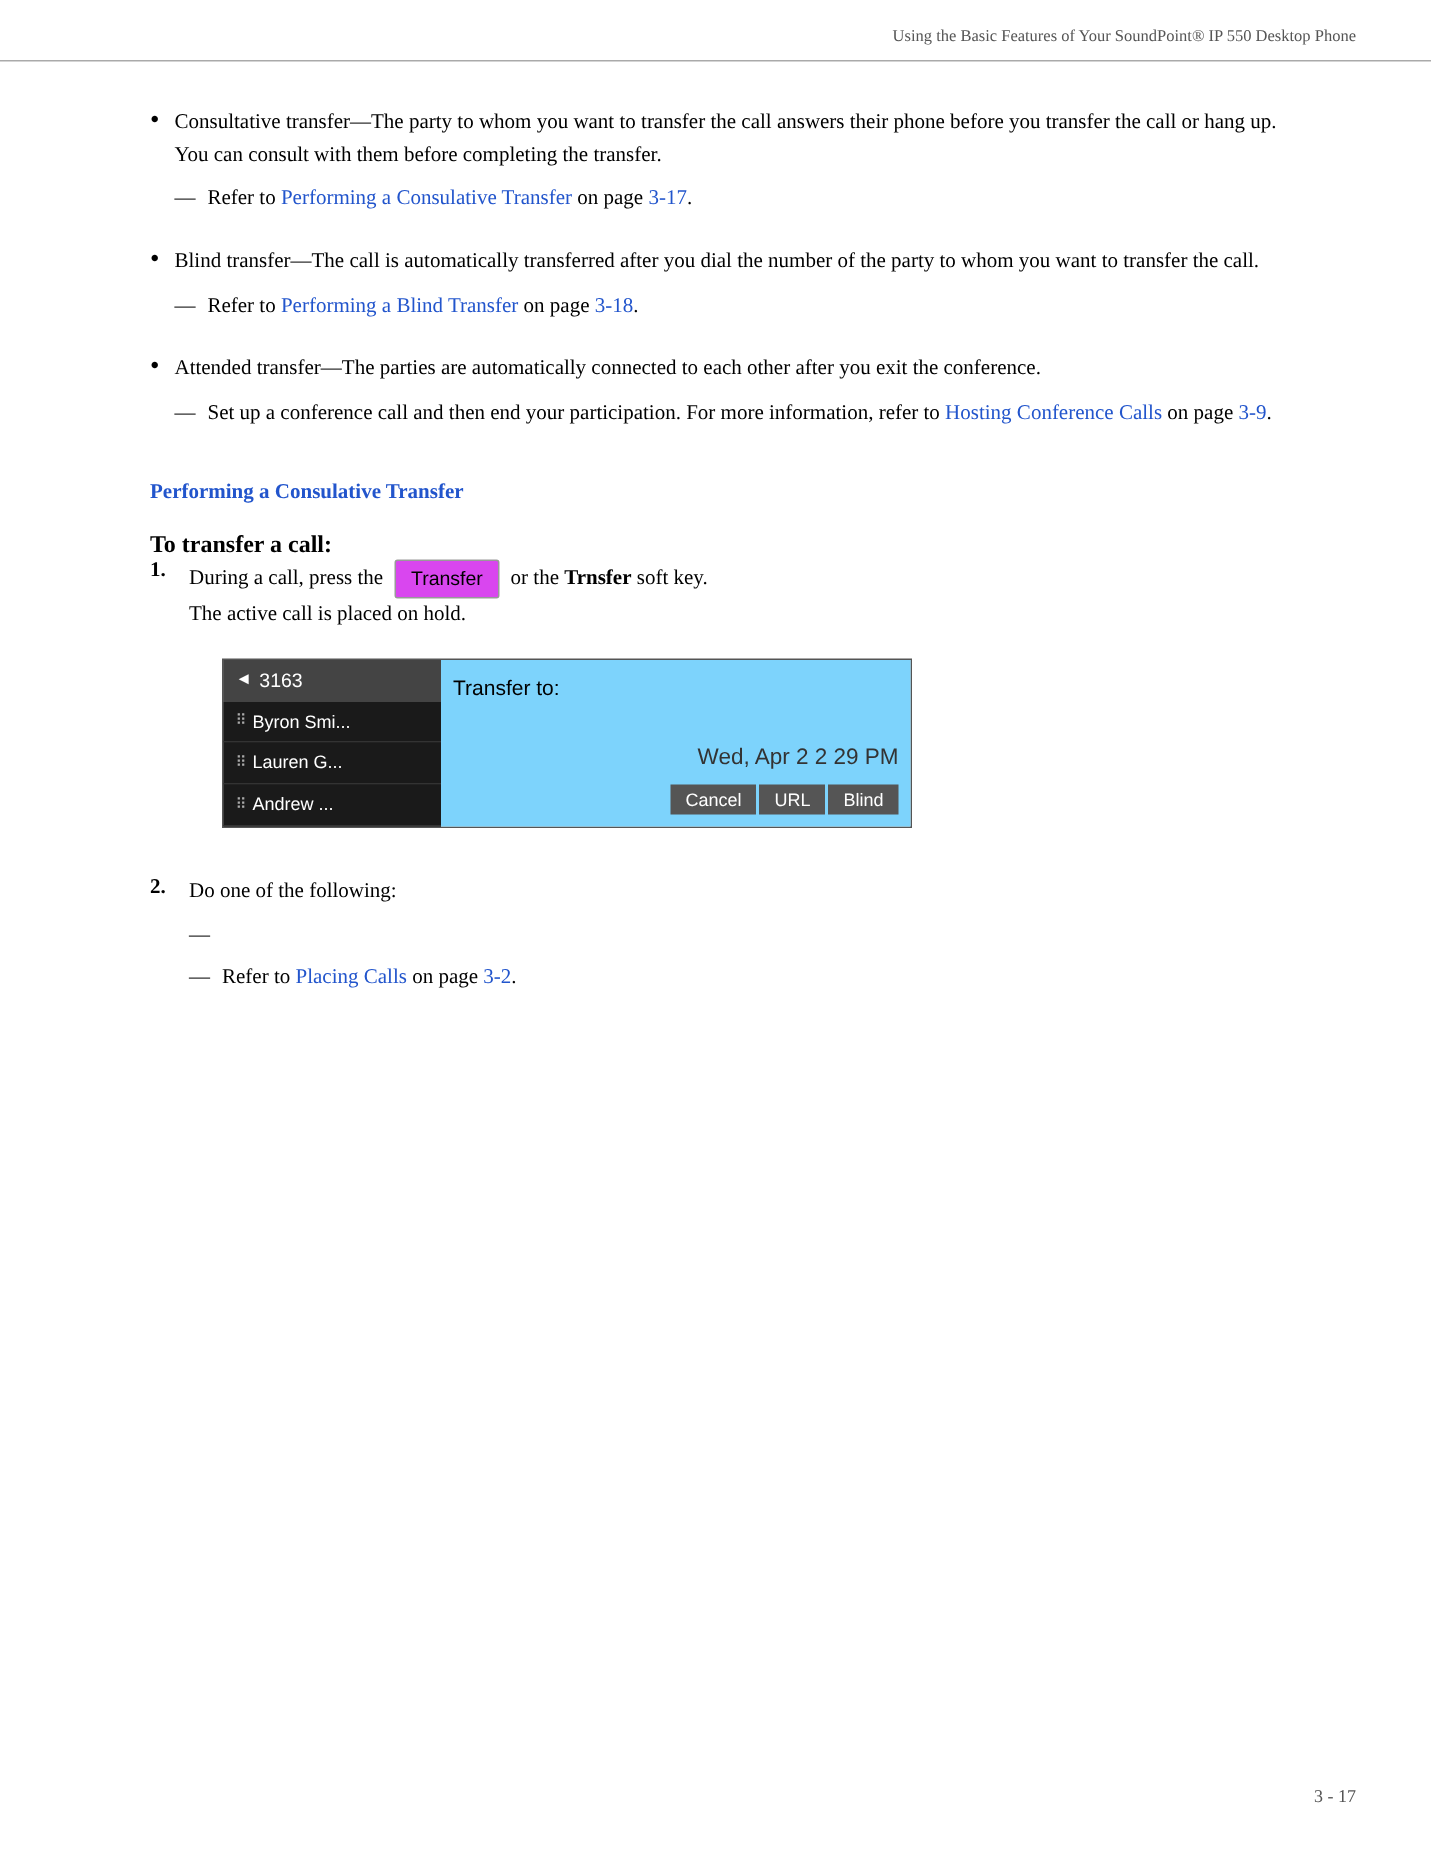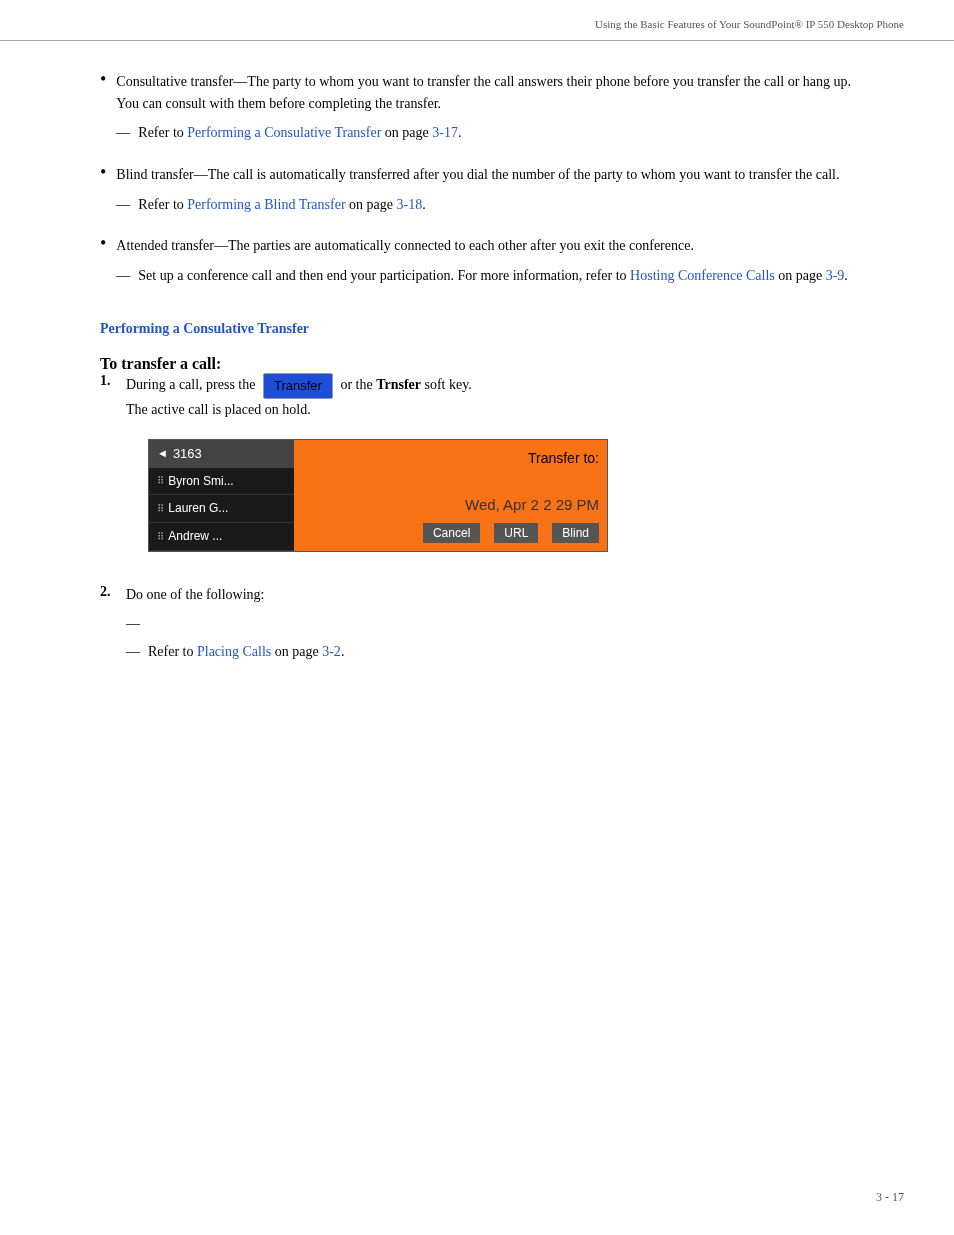--- a/index.html
+++ b/index.html
@@ -87,21 +87,21 @@
       min-width: 22px;
       margin-right: 4px;
     }
     .step-content {
       flex: 1;
       line-height: 1.55;
     }
     .transfer-button {
       display: inline-block;
       border: 1px solid #999;
-      background: #1d4ed8;
+      background: #d946ef;
       padding: 2px 10px;
       font-size: 13px;
       font-family: Arial, sans-serif;
       border-radius: 2px;
       margin: 0 4px;
       vertical-align: middle;
     }
     .phone-screen-wrapper {
       margin: 18px 0 18px 22px;
       display: flex;
@@ -141,46 +141,45 @@
       border-bottom: 1px solid #333;
       display: flex;
       align-items: center;
       gap: 4px;
     }
     .phone-contact .dot-grid {
       font-size: 10px;
       color: #aaa;
     }
     .phone-right {
-      background: #f97316;
+      background: #7dd3fc;
       flex: 1;
       display: flex;
       flex-direction: column;
       padding: 8px;
       position: relative;
-      align-items: flex-end;
     }
     .transfer-to-label {
       font-size: 14px;
       font-weight: normal;
       color: #000;
       margin-bottom: 4px;
     }
     .transfer-input-area {
       flex: 1;
     }
     .phone-datetime {
       text-align: right;
       font-size: 15px;
       color: #333;
       margin-bottom: 6px;
     }
     .phone-softkeys {
       display: flex;
-      gap: 14px;
+      gap: 2px;
       justify-content: flex-end;
     }
     .softkey {
       background: #555;
       color: #fff;
       padding: 3px 10px;
       font-size: 12px;
       border: none;
       cursor: pointer;
       font-family: Arial, sans-serif;

